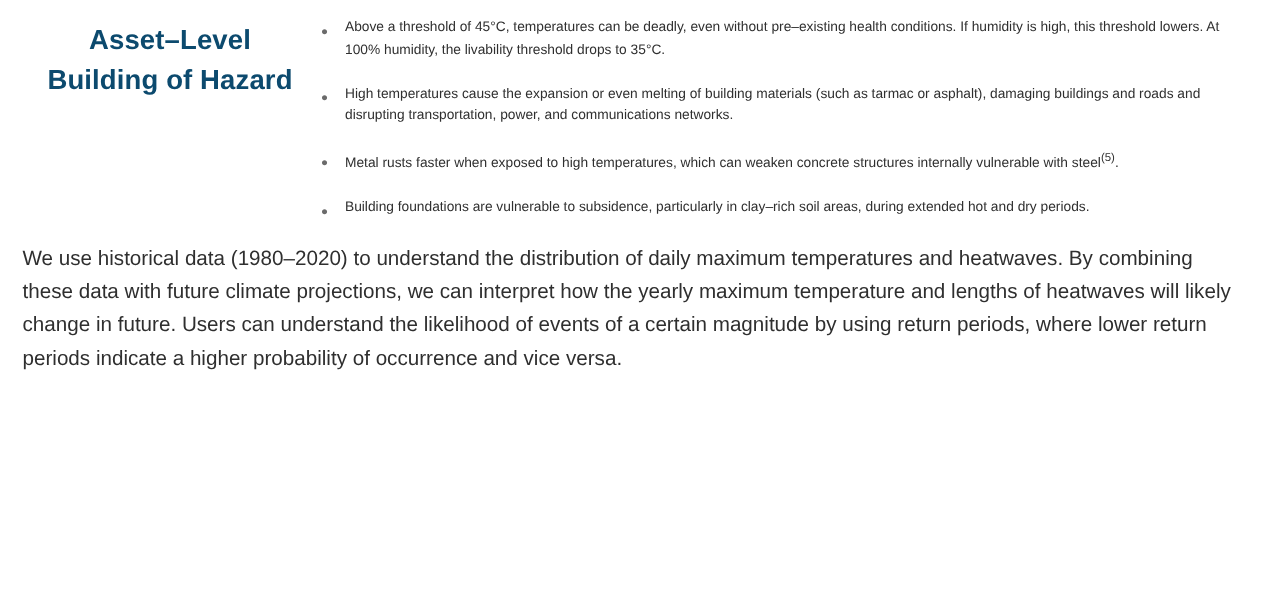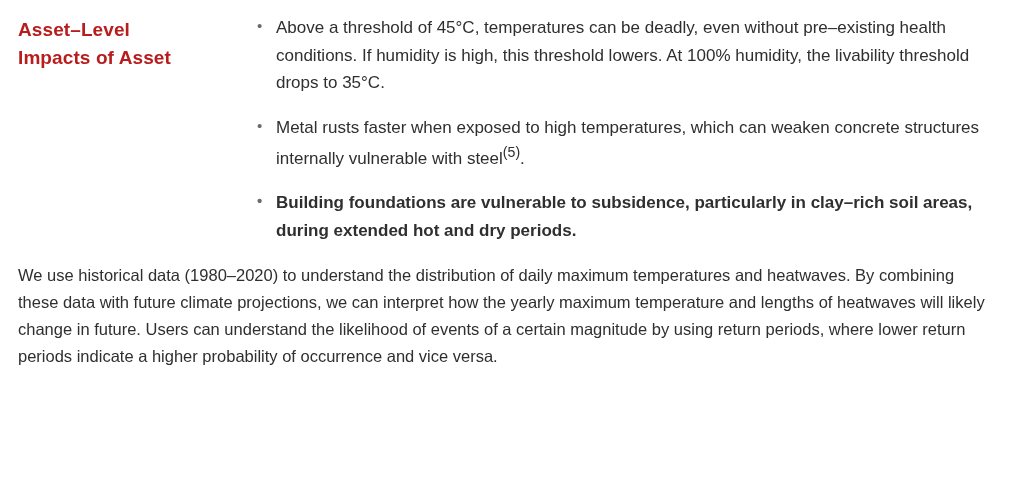--- a/index.html
+++ b/index.html
@@ -27,46 +27,46 @@
   }
   .section + .section {
     margin-top: 18px;
   }
   .label-col {
     width: 236px;
     flex: 0 0 236px;
     padding-top: 2px;
   }
   .section-label {
-    color: #b91c1c;
-    font-size: 19px;
+    color: #0c4a6e;
+    font-size: 22px;
     font-weight: bold;
     line-height: 1.45;
     letter-spacing: 0.1px;
+    text-align: center;
   }
   .content-col {
     flex: 1 1 auto;
     padding-right: 6px;
   }
   ul.bullets {
     list-style: none;
     margin: 0;
     padding: 0;
   }
   ul.bullets > li {
     position: relative;
     padding-left: 22px;
     margin-bottom: 17px;
-    font-size: 17px;
+    font-size: 11px;
     line-height: 1.62;
     color: #2f2f2f;
   }
   ul.bullets > li:last-child {
     margin-bottom: 0;
-    font-weight: bold;
   }
   ul.bullets > li::before {
     content: "\2022";
     position: absolute;
     left: 3px;
     top: 0;
     color: #6b6b6b;
     font-size: 15px;
     line-height: 1.62;
   }
@@ -82,27 +82,30 @@
 </style>
 </head>
 <body>
 
 <div class="page">
 
   <div class="section">
     <div class="label-col">
       <div class="section-label">
         <div>Asset–Level</div>
-        <div>Impacts of Asset</div>
+        <div>Building of Hazard</div>
       </div>
     </div>
     <div class="content-col">
       <ul class="bullets">
         <li>
           <span class="bullet-text">Above a threshold of 45°C, temperatures can be deadly, even without pre–existing health conditions. If humidity is high, this threshold lowers. At 100% humidity, the livability threshold drops to 35°C.</span>
+        </li>
+        <li>
+          <span class="bullet-text">High temperatures cause the expansion or even melting of building materials (such as tarmac or asphalt), damaging buildings and roads and disrupting transportation, power, and communications networks.</span>
         </li>
         <li>
           <span class="bullet-text">Metal rusts faster when exposed to high temperatures, which can weaken concrete structures internally vulnerable with steel</span><sup>(5)</sup><span>.</span>
         </li>
         <li>
           <span class="bullet-text">Building foundations are vulnerable to subsidence, particularly in clay–rich soil areas, during extended hot and dry periods.</span>
         </li>
       </ul>
     </div>
   </div>

